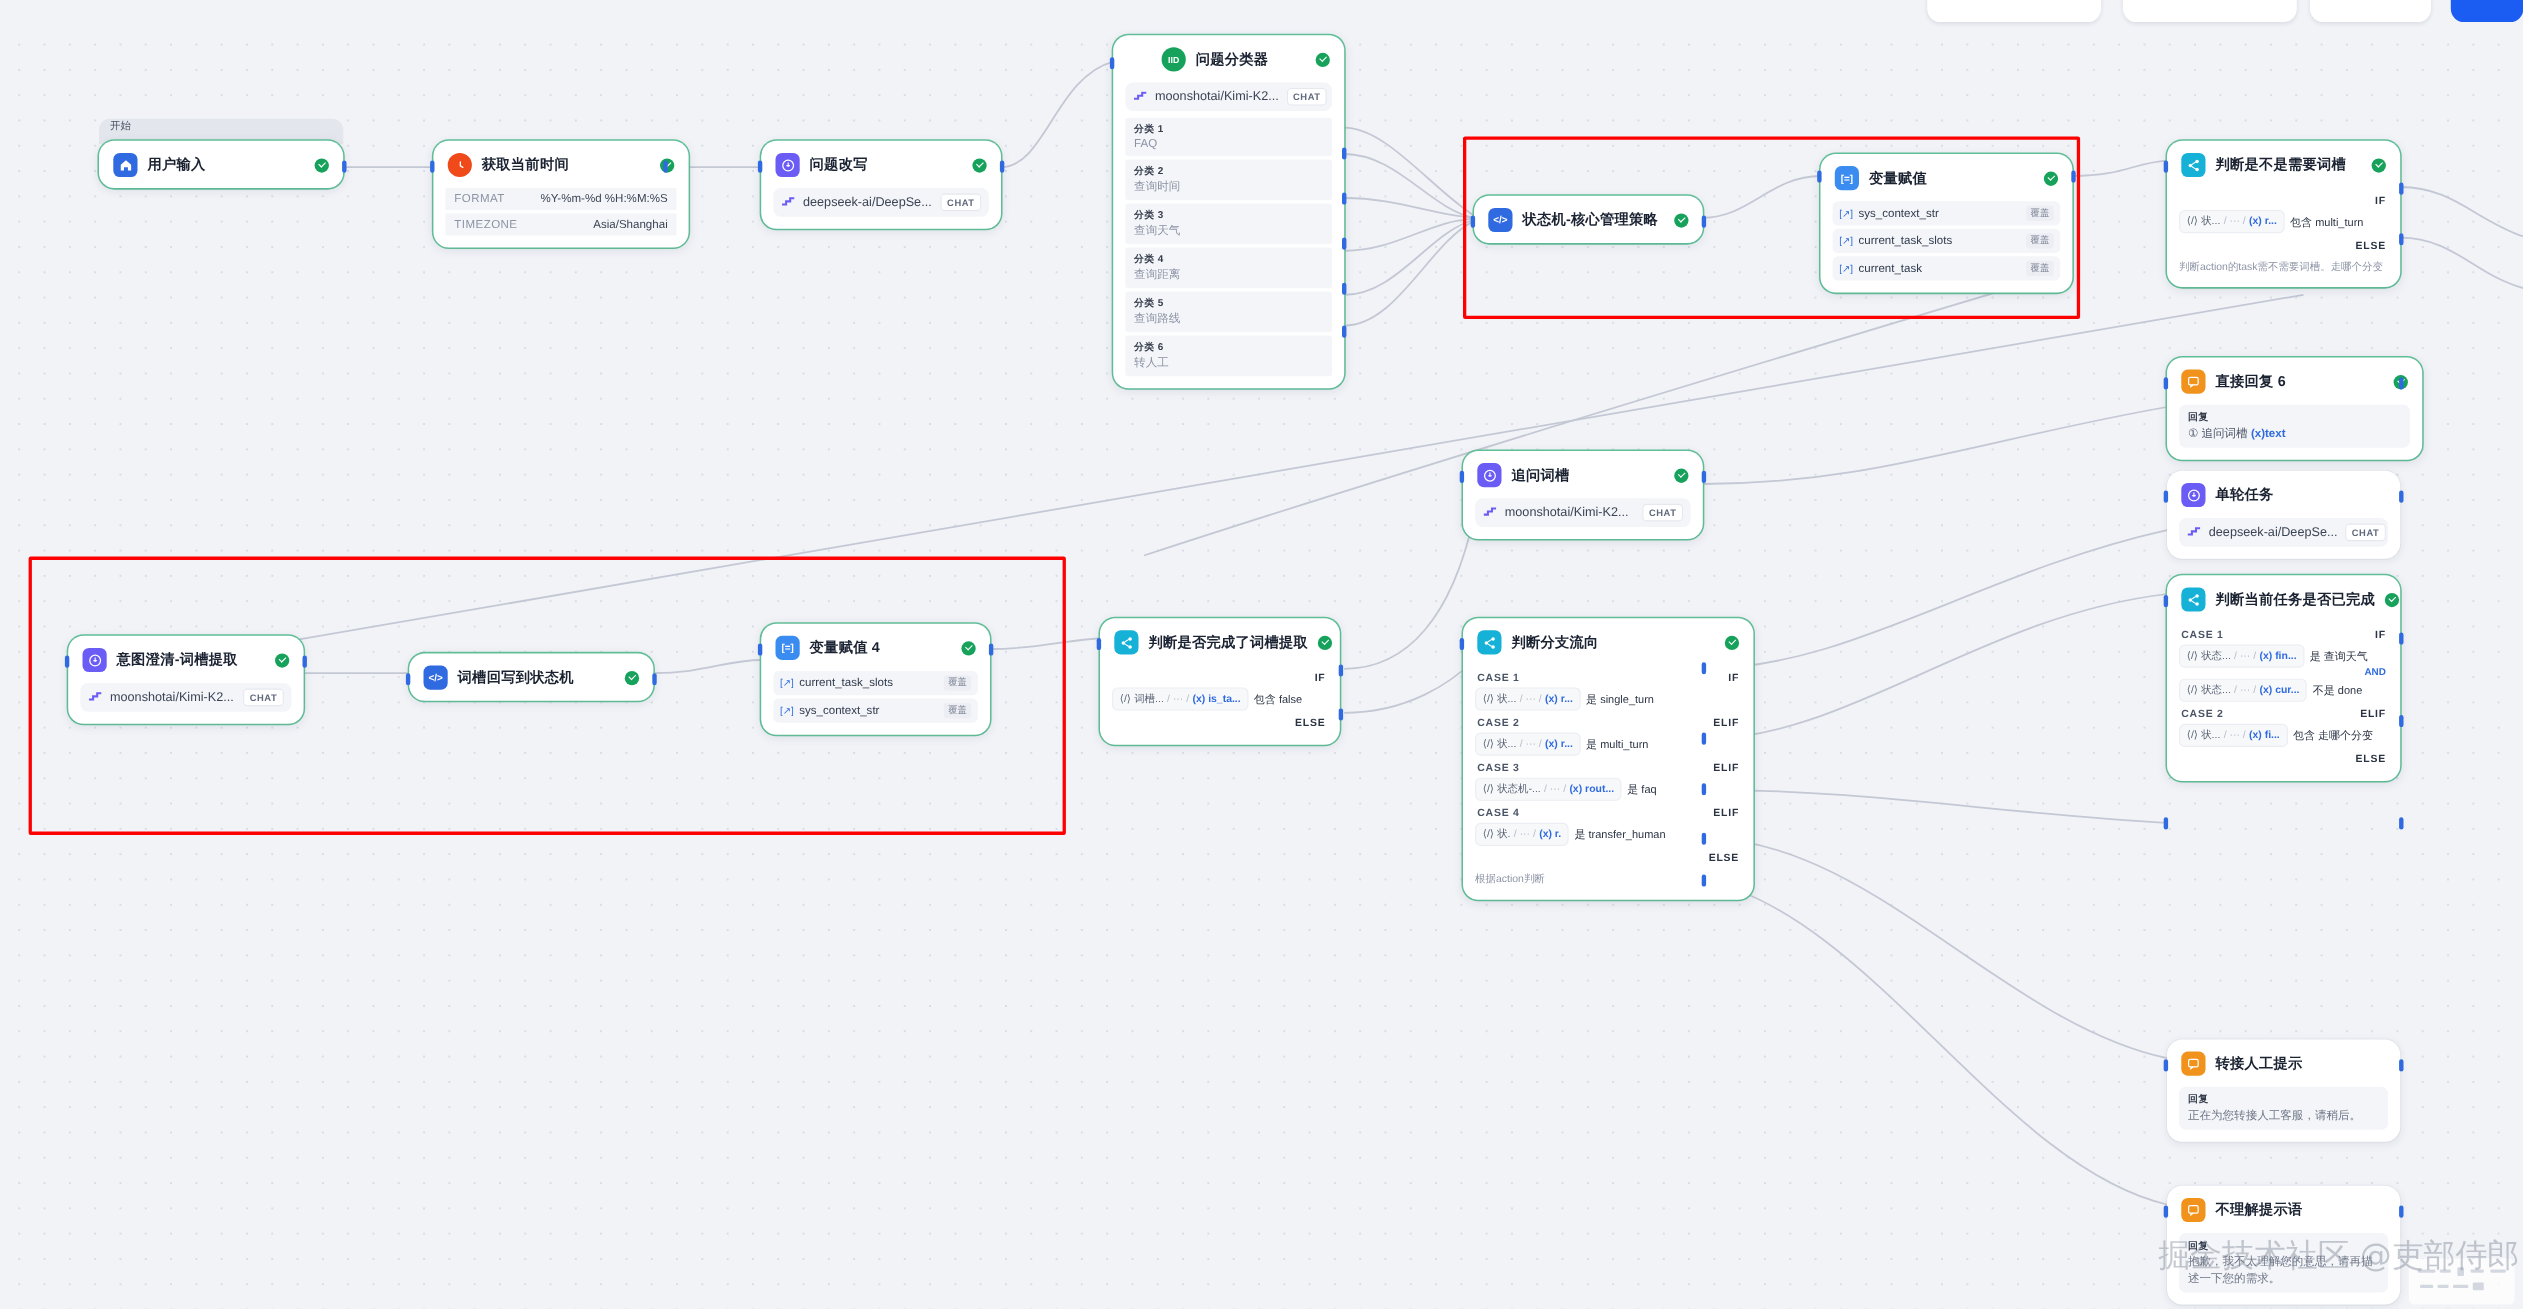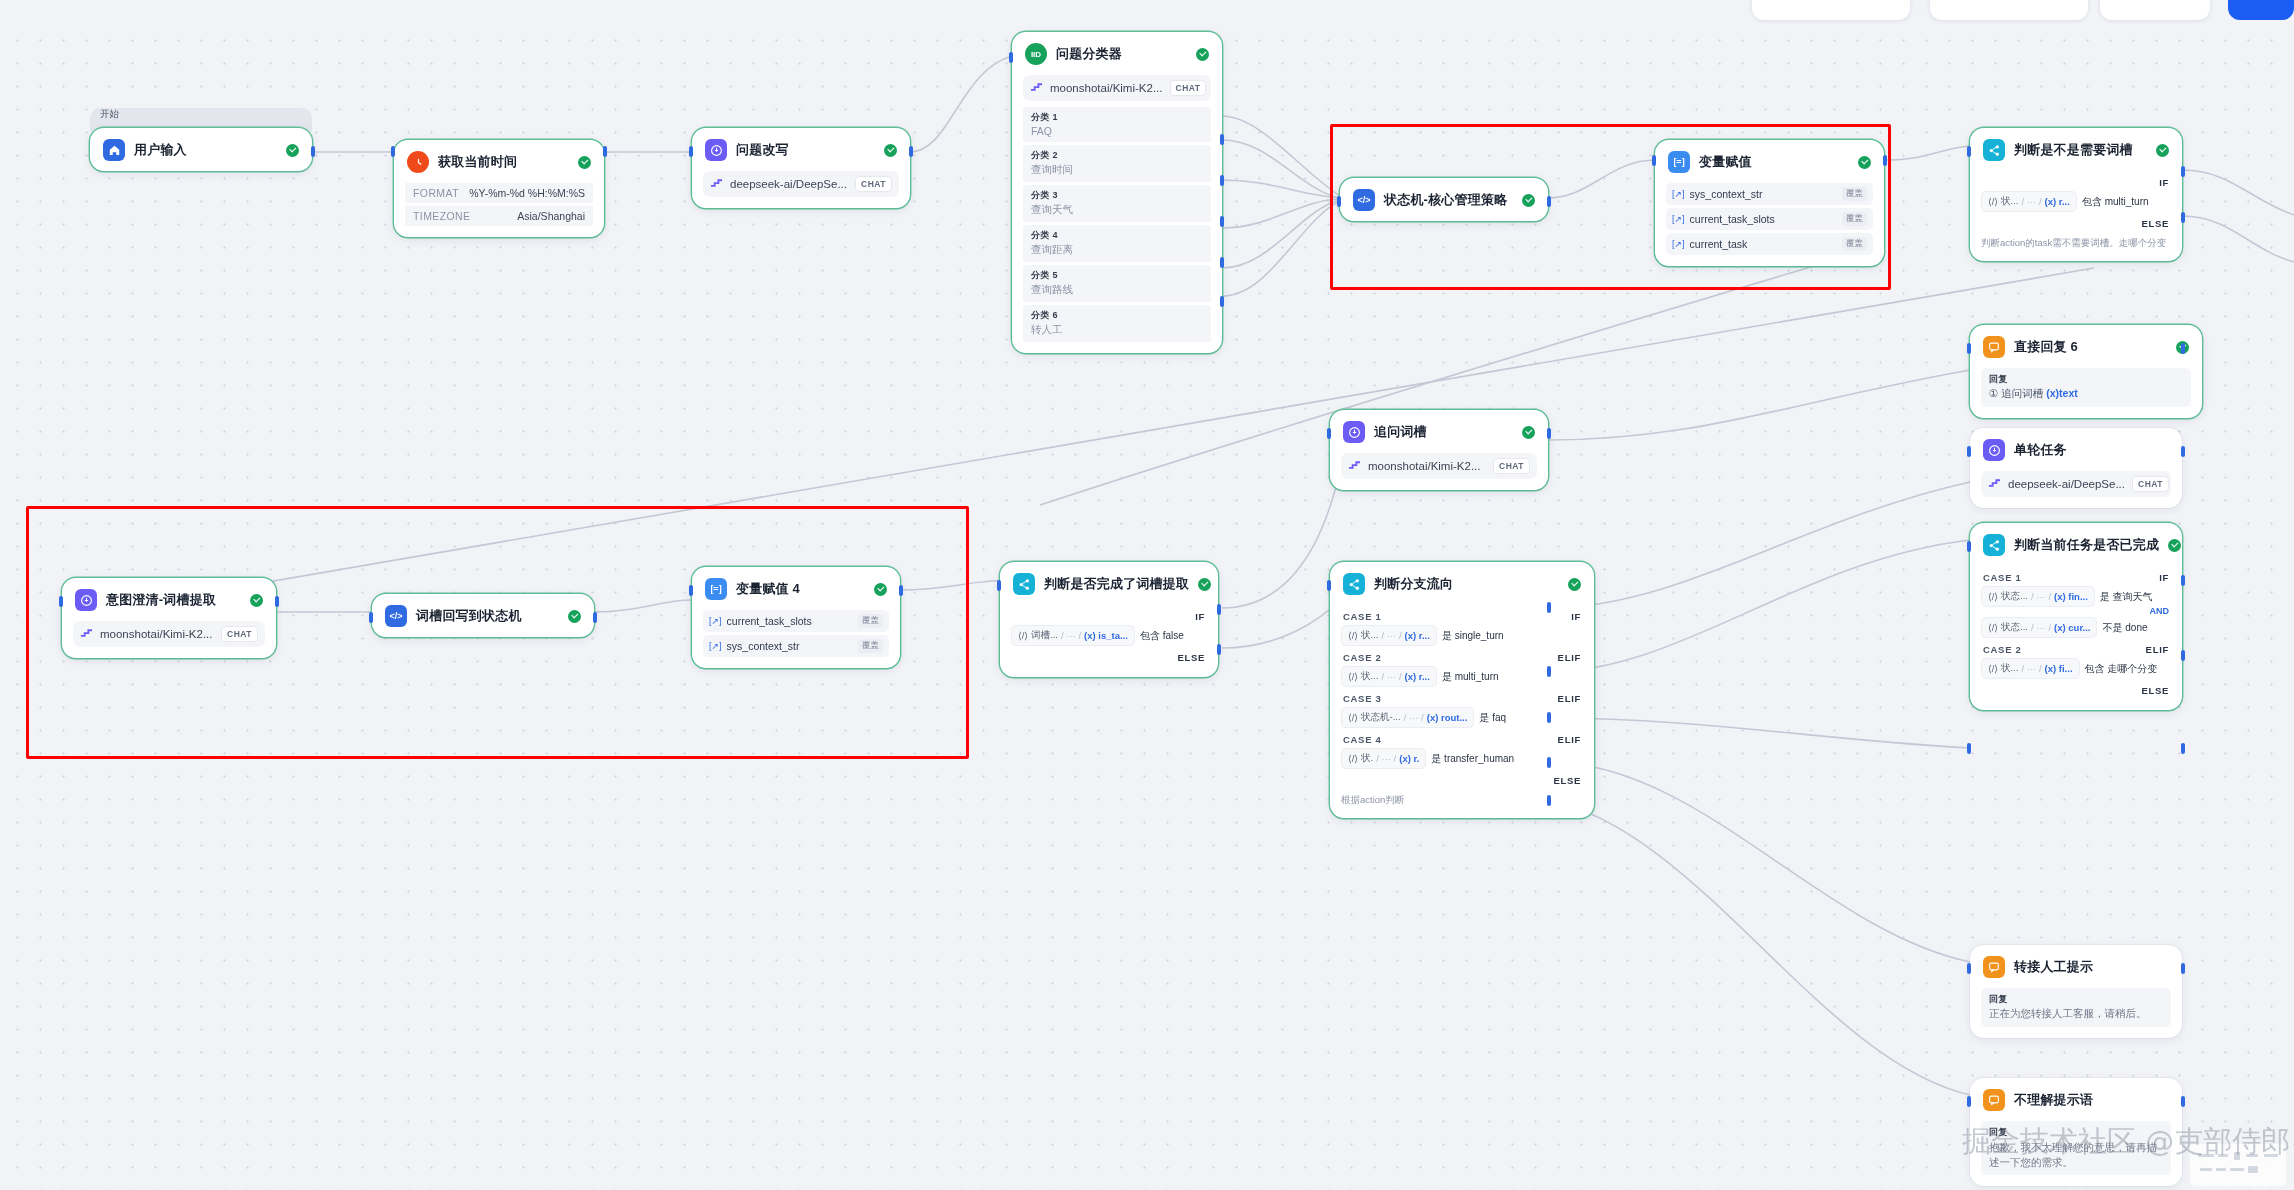--- a/index.html
+++ b/index.html
@@ -193,21 +193,21 @@
         <svg width="13" height="13" viewBox="0 0 16 16">
             <path d="M8 2.2 2.2 7v6.6h3.6V10h4.4v3.6h3.6V7z" fill="#fff"></path>
           </svg>
       </div>
       <div class="ntitle">用户输入</div>
       <div class="ncheck"></div>
     </div>
   </div>
   <div class="port" style="left:311px; top:146px;"></div>
 
-  <div class="node sel" style="left:394px; top:140px; width:210px;">
+  <div class="node sel" style="left:394px; top:128px; width:232px;">
     <div class="node-head">
       <div class="nicon" style="background:#f04a1b; border-radius:50%;">
         <svg width="13" height="13" viewBox="0 0 16 16">
             <circle cx="8" cy="8" r="7" fill="#f04a1b"></circle>
             <path d="M8 4v4.3l2.8 1.7" stroke="#fff" stroke-width="1.5" fill="none" stroke-linecap="round"></path>
           </svg>
       </div>
       <div class="ntitle">获取当前时间</div>
       <div class="ncheck"></div>
     </div>
@@ -244,21 +244,21 @@
         <span>deepseek-ai/DeepSe...</span>
         <span class="chat-tag">CHAT</span>
       </div>
     </div>
   </div>
   <div class="port" style="left:689px; top:146px;"></div>
   <div class="port" style="left:909px; top:146px;"></div>
 
   <div class="node sel" style="left:1012px; top:32px; width:210px;">
     <div class="node-head">
-      <div class="nicon" style="background:#17a25b; border-radius:50%; font-size:8px;">IID</div>
+      <div class="nicon" style="background:#17a25b; border-radius:50%; font-size:8px;margin-left:31px;">IID</div>
       <div class="ntitle">问题分类器</div>
       <div class="ncheck"></div>
     </div>
     <div class="node-body">
       <div class="model-chip" style="margin-bottom:6px;">
         <svg class="mlogo" viewBox="0 0 14 10">
             <path d="M1 7h4V4h4V1h4" stroke="#6b5cf5" stroke-width="2" fill="none"></path>
           </svg>
         <span>moonshotai/Kimi-K2...</span>
         <span class="chat-tag">CHAT</span>

